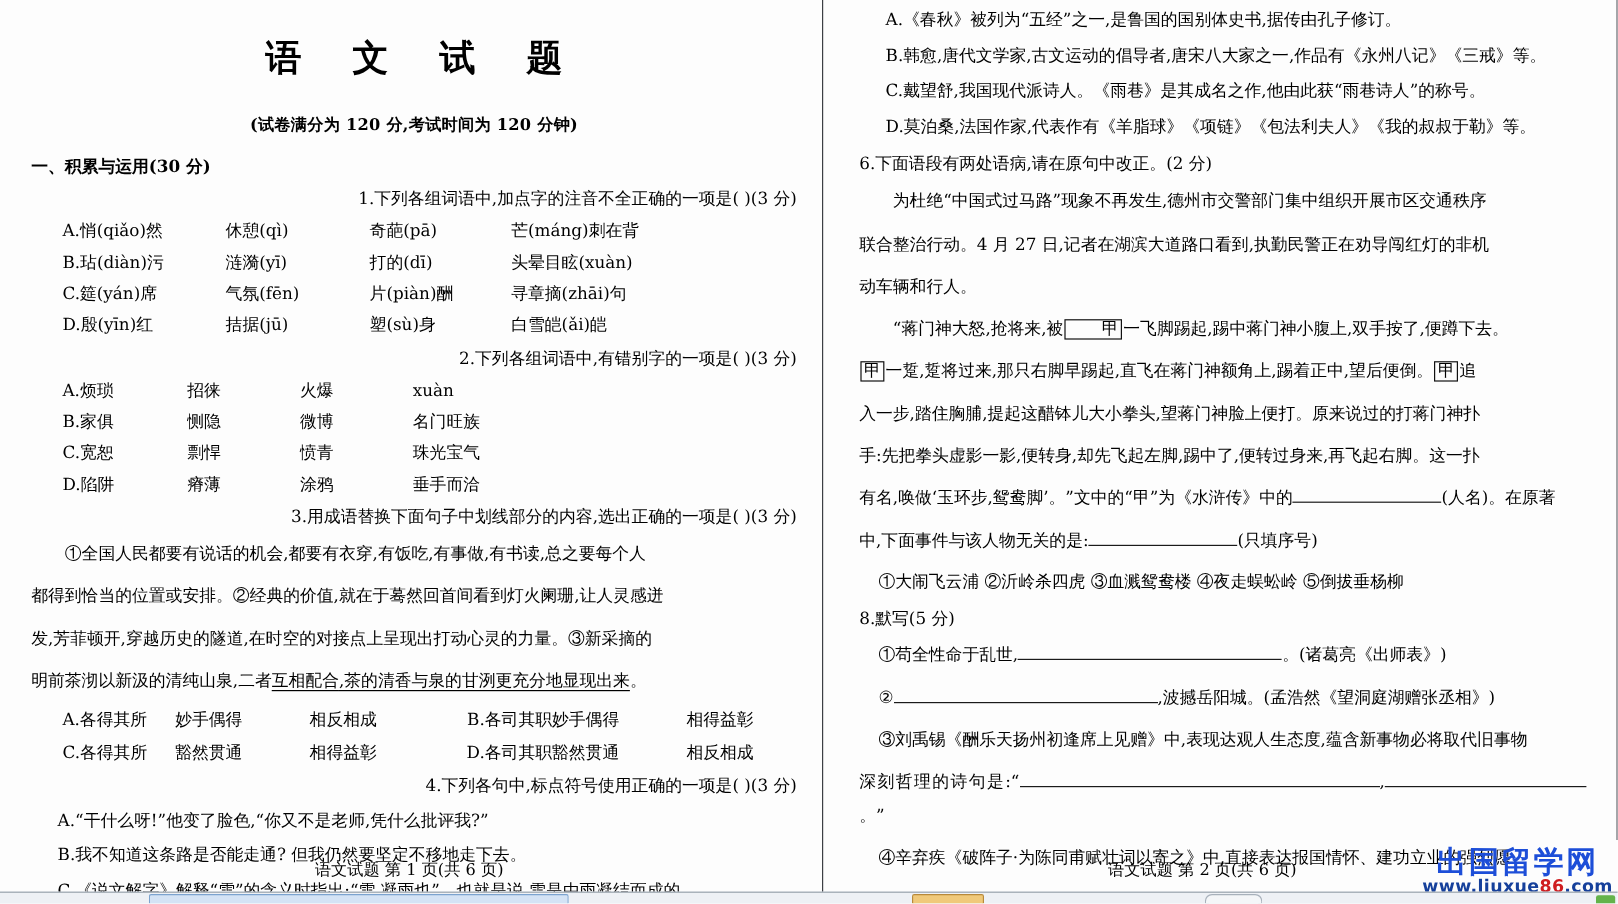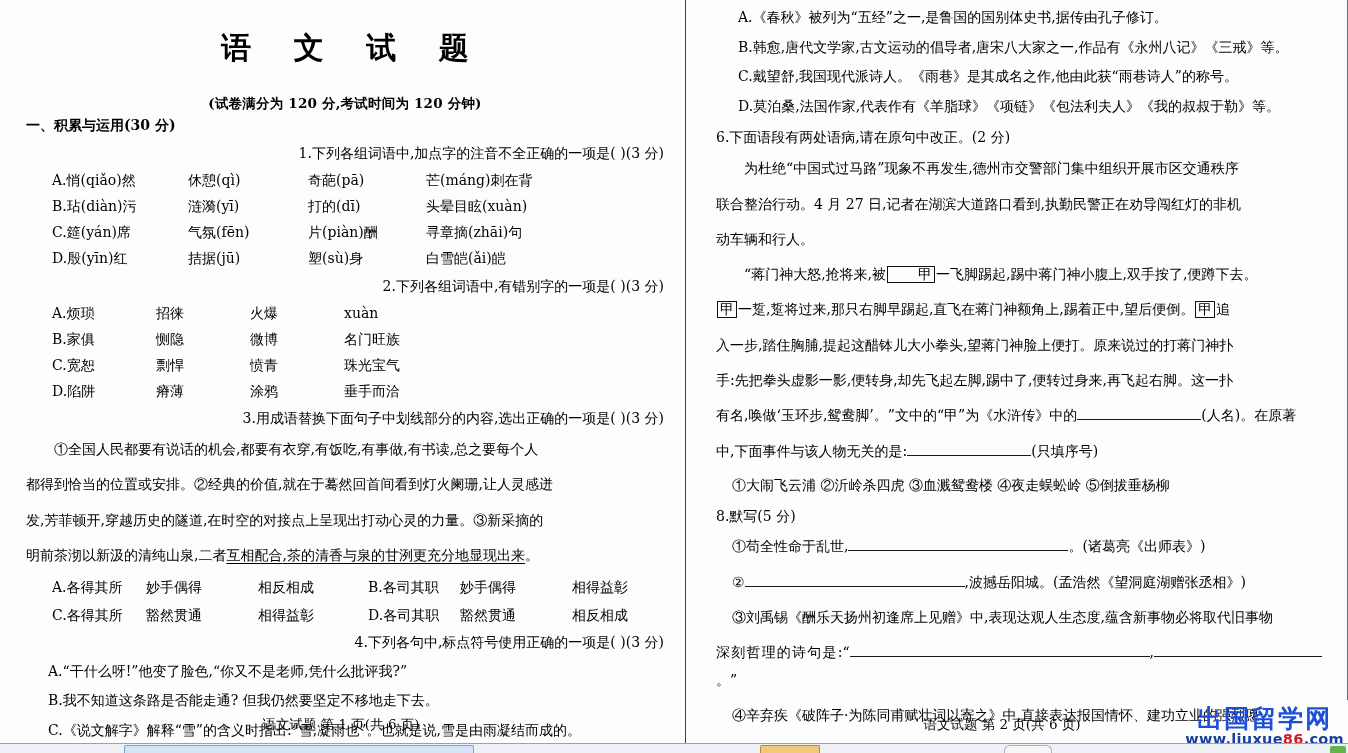--- a/index.html
+++ b/index.html
@@ -67,21 +67,21 @@
   .subtitle {
     text-align: center;
     font-size: 13.5px;
     font-weight: bold;
     margin: 26px 0 0 0;
     letter-spacing: .2px;
   }
   .section-head {
     font-size: 14px;
     font-weight: bold;
-    margin: 4px 0 0 0;
+    margin: 17px 0 0 0;
   }
 
   .q {
     font-size: 14px;
     margin: 9px 0 0 0;
     line-height: 1.35;
   }
   .q-num { margin-left: 2px; text-align: right; }
 
   .opt-row {
@@ -107,21 +107,21 @@
   
   .idiom-row {
     font-size: 14px;
     margin: 9px 0 0 26px;
     display: flex;
     line-height: 1.3;
   }
   .i-lab { width: 94px; }
   .i-a   { width: 112px; }
   .i-b   { width: 110px; }
-  .i-lab2{ width: 92px; }
+  .i-lab2{ width: 92px; text-align: right; }
   .i-c   { width: 112px; }
 
   .para {
     font-size: 14px;
     line-height: 1.95;
     margin: 8px 0 0 0;
     text-align: justify;
     text-indent: 28px;
   }
   .para.noind { text-indent: 0; }

